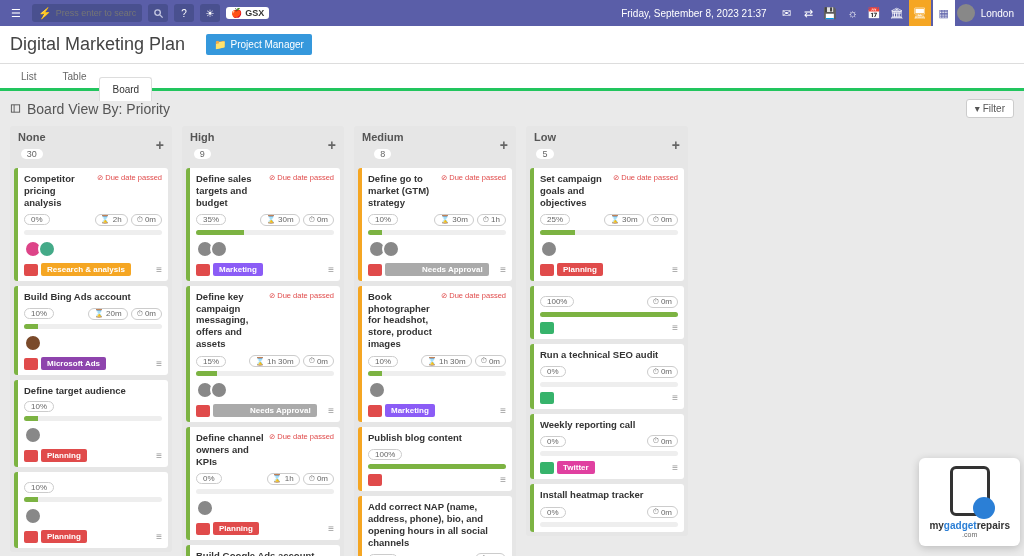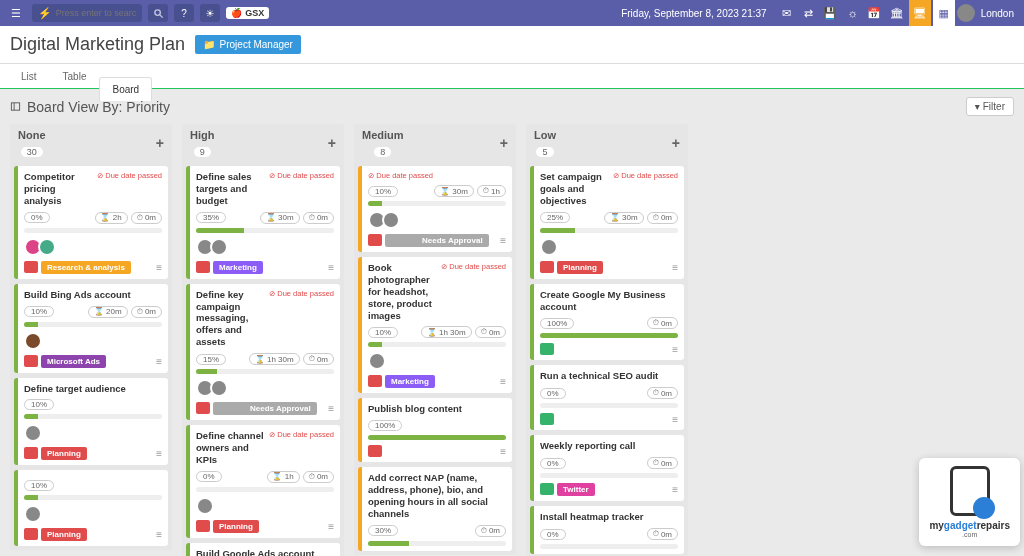--- a/index.html
+++ b/index.html
@@ -14,26 +14,26 @@
 .gsx-badge { background:#fff; color:#333; border-radius:3px; padding:1px 5px; font-size:9px; font-weight:600; display:flex; align-items:center; gap:3px; }
 .spacer { flex:1; }
 .datetime { font-size:10px; color:#fff; margin-right:4px; }
 .icon-set { display:flex; gap:2px; align-items:center; }
 .orange-sq { background:#f5a623; width:22px; height:26px; display:flex; align-items:center; justify-content:center; }
 .white-sq { background:#fff; width:22px; height:26px; display:flex; align-items:center; justify-content:center; color:#5a5ea8; }
 .avatar-sm { width:18px; height:18px; border-radius:50%; background:#888; }
 .location { font-size:10px; margin-left:4px; margin-right:4px; }
 
 
-.page-header { background:#fff; padding:8px 10px; display:flex; align-items:center; gap:10px; border-bottom:1px solid #ddd; }
+.page-header { background:#fff; padding:8px 10px; display:flex; gap:21px; border-bottom:1px solid #ddd; }
 .page-title { font-size:18px; font-weight:400; color:#444; }
 .pm-badge { background:#3598dc; color:#fff; font-size:10px; padding:4px 8px; border-radius:2px; display:flex; align-items:center; gap:4px; }
 
 
-.tabs { background:#fff; border-bottom:1px solid #22c55e; display:flex; gap:0; padding:0 8px; }
+.tabs { background:#fff; border-bottom:3px solid #22c55e; display:flex; gap:0; padding:0 8px; }
 .tab { padding:6px 12px; font-size:10px; color:#666; cursor:pointer; border:1px solid transparent; border-bottom:none; }
 .tab.active { border-color:#ddd; background:#fff; color:#333; position:relative; top:13px; border-radius:3px 3px 0 0; }
 
 
 .board-head { display:flex; align-items:center; justify-content:space-between; padding:8px 10px; }
 .board-view-title { font-size:14px; color:#555; display:flex; align-items:center; gap:6px; }
 .filter-btn { background:#fff; border:1px solid #ccc; border-radius:3px; padding:3px 8px; font-size:10px; color:#555; display:flex; align-items:center; gap:3px; cursor:pointer; }
 
 
 .board { display:flex; gap:10px; padding:0 10px 10px; align-items:flex-start; overflow:hidden; }
@@ -64,21 +64,21 @@
 .flag { width:14px; height:12px; background:#e04b4b; border-radius:2px; display:inline-block; position:relative; }
 .flag.green { background:#36b36b; }
 .tag { font-size:8px; padding:2px 6px; border-radius:2px; color:#fff; font-weight:600; }
 .tag.orange { background:#f5a623; }
 .tag.teal { background:#8b5cf6; }
 .tag.red { background:#e04b4b; }
 .tag.purple { background:#8e44ad; }
 .tag.gray { background:#aaa;padding-left:37px; }
 .tag.pink { background:#e040a0; }
 .menu-ico { color:#999; font-size:10px; cursor:pointer; }
-.left-foot { display:flex; align-items:flex-start; gap:3px; }
+.left-foot { display:flex; align-items:flex-end; gap:3px; }
 
 
 .brand-logo { position:fixed; bottom:10px; right:4px; background:#fff; border-radius:6px; box-shadow:0 2px 8px rgba(0,0,0,.2); padding:8px 10px; text-align:center; font-size:10px; font-weight:700; color:#333; }
 .brand-logo .phone { width:40px; height:50px; border:3px solid #333; border-radius:6px; margin:0 auto 4px; position:relative; }
 .brand-logo .gear { position:absolute; right:-8px; bottom:-6px; width:22px; height:22px; background:#2b7fd6; border-radius:50%; }
 .brand-logo .com { font-size:7px; font-weight:400; color:#666; }
 
 svg.ico { width:11px; height:11px; }
 </style>
 </head>
@@ -351,20 +351,21 @@
     <div class="col-head">
       <div class="left">
           <span>Medium</span>
           <span class="count-badge">8</span>
         </div>
       <span class="plus">+</span>
     </div>
     <div class="cards">
       <div class="card orange-edge">
         <div class="card-top">
+            <div class="card-title">Define go to market (GTM) strategy</div>
             <div class="due-passed">⊘ <span>Due date passed</span></div>
           </div>
         <div class="meta-row">
             <span class="pct-chip">10%</span>
             <div class="time-chips">
               <span class="time-chip">⌛ <span>30m</span></span>
               <span class="time-chip">⏱ <span>1h</span></span>
             </div>
           </div>
         <div class="progress">
@@ -471,23 +472,20 @@
           </div>
         <div class="card-foot">
             <div class="left-foot">
               <span class="flag"></span>
               <span class="tag red">Planning</span>
             </div>
             <span class="menu-ico">≡</span>
           </div>
       </div>
       <div class="card green-edge">
-        <div class="card-top">
-            <div class="card-title">Create Google My Business account</div>
-          </div>
         <div class="meta-row">
             <span class="pct-chip">100%</span>
             <div class="time-chips">
               <span class="time-chip">⏱ <span>0m</span></span>
             </div>
           </div>
         <div class="progress">
             <div class="progress-bar" style="width:100%"></div>
           </div>
         <div class="card-foot">

